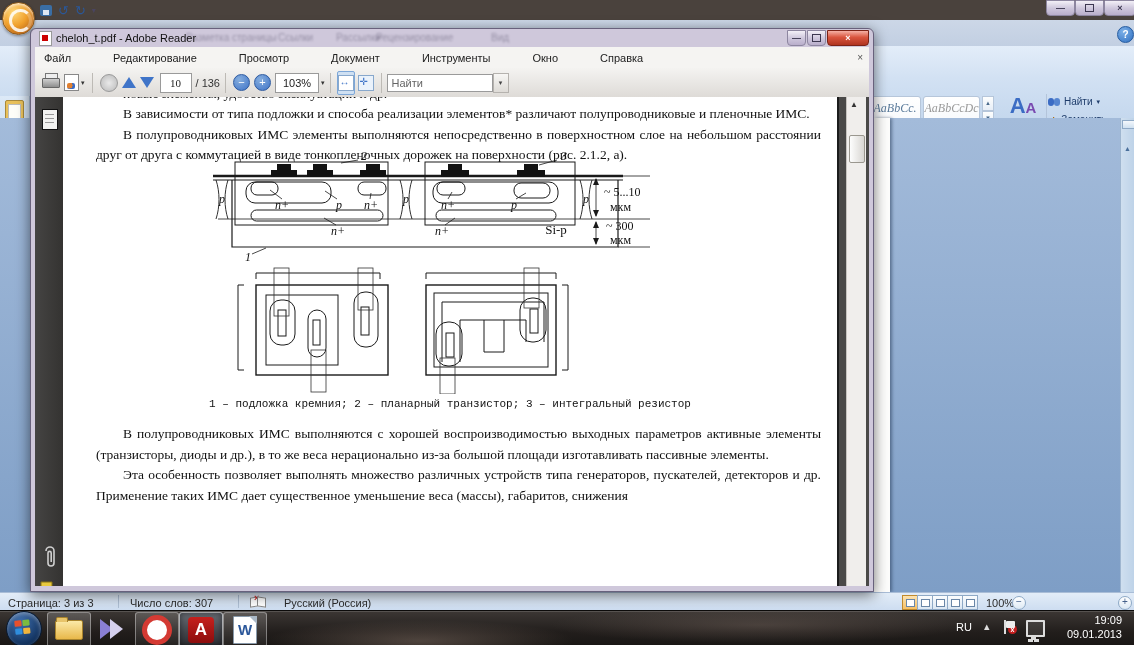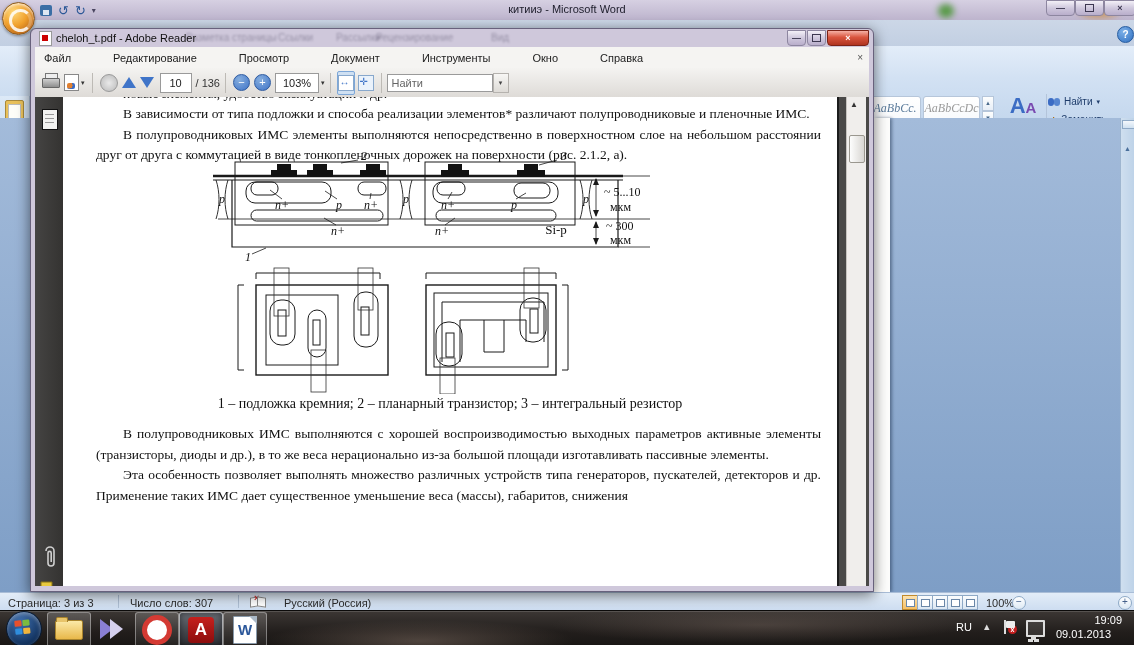--- a/index.html
+++ b/index.html
@@ -132,21 +132,21 @@
   #a-vscroll{left:811px;top:0;width:19px;height:489px;background:#f0eeec;border-left:1px solid #c6c3bf;}
   #a-vscroll .sa{position:absolute;left:3px;top:3px;font-size:8px;color:#333;}
   #a-vscroll .thumb{position:absolute;left:2px;top:38px;width:14px;height:26px;background:linear-gradient(90deg,#fdfdfd,#d8d6d2);
     border:1px solid #9a978f;border-radius:2px;}
   
   .pdfpar{text-align:justify;text-indent:27px;margin:0;padding:0 16px 0 33px;width:725px;}
   #clipline{height:7px;overflow:hidden;}
   #clipline p{margin:-13px 0 0 0;}
   #figure-wrap{position:relative;width:774px;height:242px;margin-top:-14px;}
   .cap1{text-align:center;font-weight:bold;font-size:13px;margin:2px 0 0 0;}
-  .cap2{text-align:center;font-size:14px;margin:0;}
+  .cap2{text-align:center;font-size:11px;margin:0;font-family:Liberation Mono, monospace;}
 
   
   #taskbar{left:0;top:610px;width:1134px;height:35px;
     background:
       radial-gradient(ellipse 220px 30px at 420px 30px, rgba(140,120,108,.45), rgba(0,0,0,0) 70%),
       radial-gradient(ellipse 300px 26px at 760px 14px, rgba(120,104,96,.4), rgba(0,0,0,0) 70%),
       linear-gradient(#3c3734,#221e1c 60%,#191614);
     border-top:1px solid #0c0b0a;box-shadow:inset 0 1px 0 rgba(255,255,255,.14);}
   .tkbtn{position:absolute;top:1px;width:42px;height:33px;border-radius:3px;
     display:flex;align-items:center;justify-content:center;}
@@ -183,25 +183,20 @@
   .traynet:after{content:"";position:absolute;left:3px;bottom:-5px;width:5px;height:3px;background:#ddd;box-shadow:-3px 2px 0 #ddd,3px 2px 0 #ddd;}
 
   svg text{font-family:"Liberation Serif",serif;}
 </style>
 </head>
 <body>
 
 <div id="screen">
 
   <div id="word" class="abs">
-    <div id="word-titlebar" class="abs">
-      <div class="abs blob" style="left:938px;top:4px;width:16px;height:14px;background:#5a9a4a;"></div>
-      <div class="abs blob" style="left:1078px;top:2px;width:42px;height:16px;background:#c89a6a;"></div>
-      <div id="word-title" class="abs">китииэ - Microsoft Word</div>
-    </div>
     <div id="office-orb" class="abs">
         <div class="ring"></div>
       </div>
     <div class="abs qat" style="left:40px;">
       <div class="disk"></div>
       <span>↺</span>
       <span>↻</span>
       <span style="font-size:8px;color:#4a4560;">▾</span>
     </div>
     <div class="abs" style="left:1046px;top:0;display:flex;">
@@ -336,21 +331,21 @@
       <div class="tsep"></div>
       <div class="tbtn">
           <div class="prevview"></div>
         </div>
       <div class="tbtn">
           <div class="tri-up"></div>
         </div>
       <div class="tbtn">
           <div class="tri-down"></div>
         </div>
-      <input class="pagebox" style="width: 26px; margin: 0px 4px;" value="10">
+      <input class="pagebox" style="width: 26px; margin: 0px 4px; font-family: Liberation Serif, serif;" value="10">
       <span>/ 136</span>
       <div class="tsep"></div>
       <div class="zcirc">−</div>
       <div class="zcirc">+</div>
       <input class="zoombox" style="width: 38px; margin: 0px 2px;" value="103%">
       <span style="font-size:7px;">▾</span>
       <div class="tsep"></div>
       <div class="tbtn sel">
           <div class="fitic"></div>
         </div>
@@ -555,17 +550,17 @@
       <div class="wordic">W</div>
     </div>
     <div id="tray" style="width:170px;">
       <span class="t" style="left:0;top:10px;">RU</span>
       <span class="t" style="left:28px;top:9px;color:#ddd;">▴</span>
       <div class="trayflag" style="left:48px;top:9px;">
           <b>x</b>
         </div>
       <div class="traynet" style="left:70px;top:9px;"></div>
       <span class="t" style="left:106px;top:3px;width:60px;text-align:right;">19:09</span>
-      <span class="t" style="left:100px;top:17px;width:66px;">09.01.2013</span>
+      <span class="t" style="left:100px;top:17px;width:66px;text-align:right;">09.01.2013</span>
     </div>
   </div>
 
 </div>
 
 </body></html>

